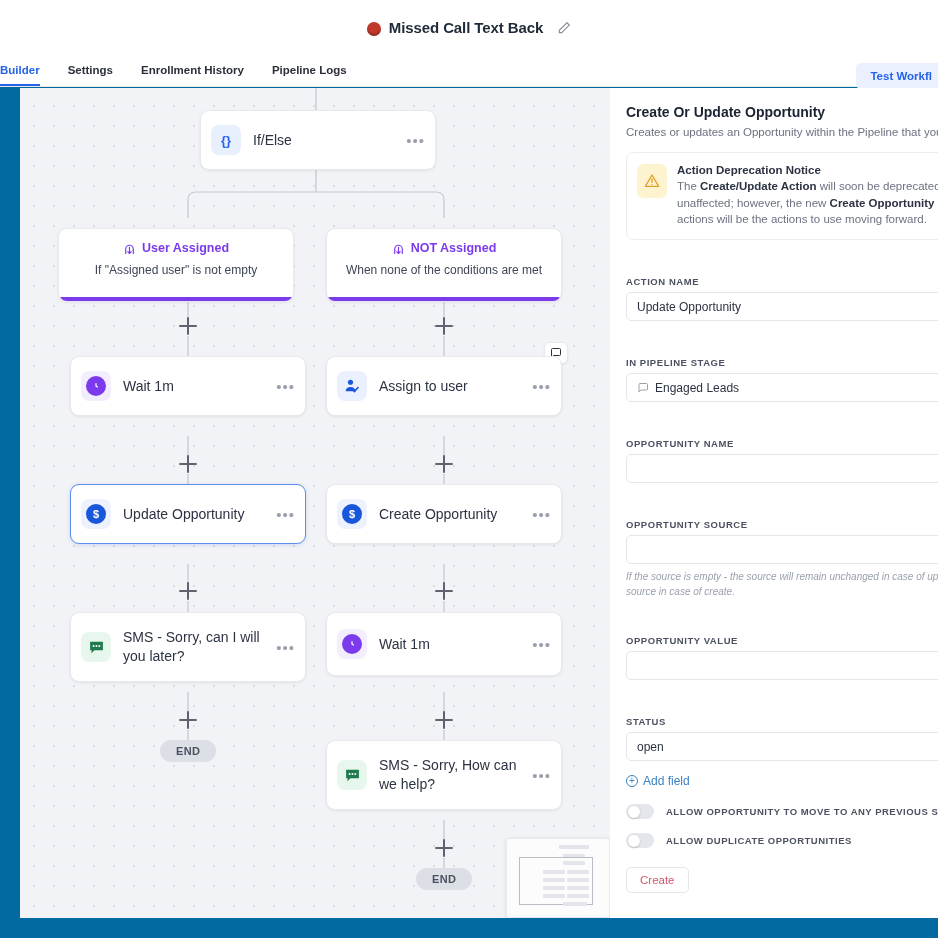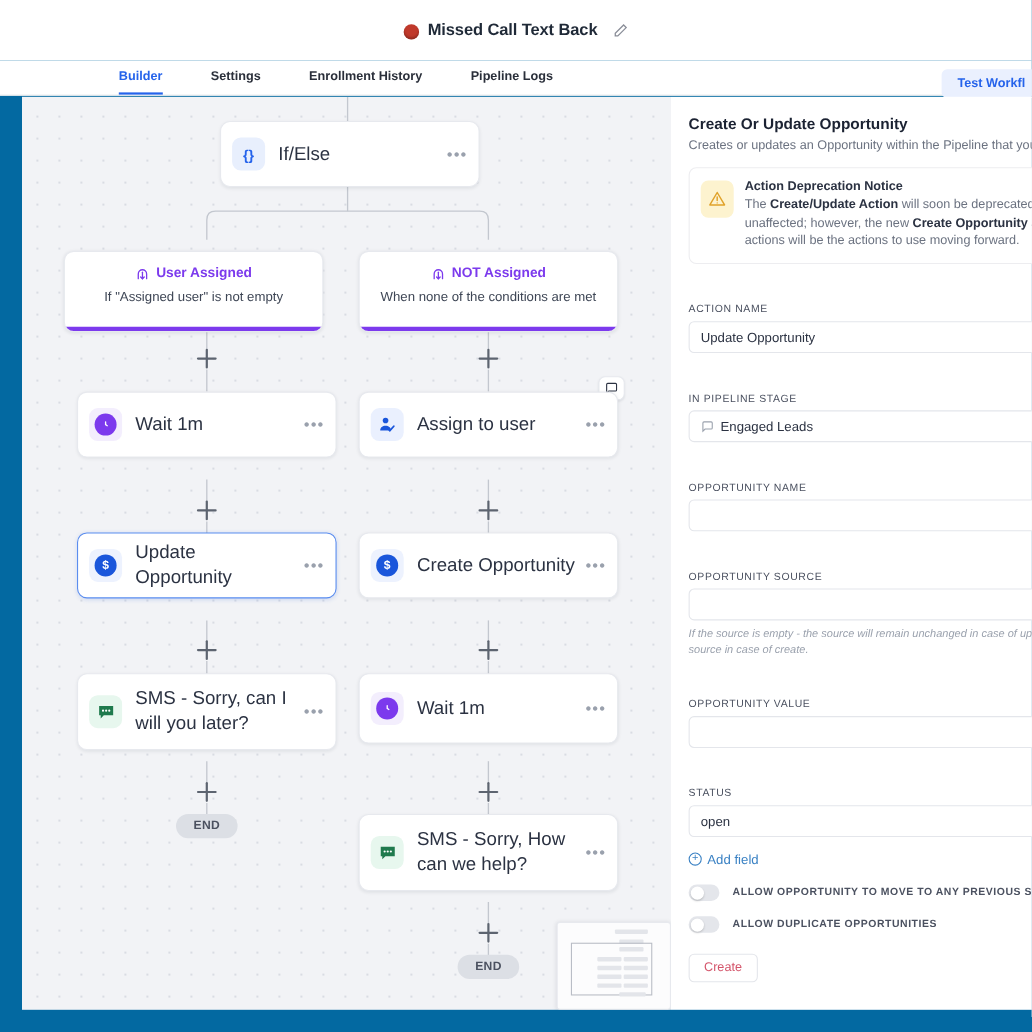--- a/index.html
+++ b/index.html
@@ -27,21 +27,21 @@
     font-size:15px; font-weight:bold; color:#1f2937; letter-spacing:-0.1px;
   }
   .edit-icon { width:14px; height:14px; opacity:.65; margin-left:6px; }
 
   
   .tabbar {
     position:absolute; left:0; top:55px; width:938px; height:32px;
     background:#fff; border-bottom:1px solid #e6e8ec;
     display:flex; align-items:flex-end;
   }
-  .tabs { display:flex; gap:16px; margin-left:108px; }
+  .tabs { display:flex; gap:0; }
   .tab {
     font-size:11.5px; font-weight:bold; color:#2a2f3a;
     padding:0 0 8px 0; margin-right:28px; cursor:pointer;
     border-bottom:2px solid transparent; white-space:nowrap;
   }
   .tab.active { color:#2563eb; border-bottom-color:#2563eb; }
   .test-btn {
     position:absolute; right:-8px; top:8px;
     background:#eaf0fe; color:#2563eb; font-size:11.5px; font-weight:bold;
     padding:7px 14px; border-radius:5px; white-space:nowrap; cursor:pointer;
@@ -65,21 +65,21 @@
     box-shadow:0 1px 3px rgba(16,24,40,.07);
     display:flex; align-items:center; padding:0 10px;
     cursor:pointer;
   }
   .node.selected { border:1.5px solid #5b8def; box-shadow:0 1px 4px rgba(59,110,220,.2); }
   .node-icon {
     width:30px; height:30px; border-radius:8px; flex:0 0 30px;
     display:flex; align-items:center; justify-content:center; margin-right:12px;
   }
   .node-label {
-    font-size:17px; color:#2b3242; line-height:1.35; flex:1 1 auto;
+    font-size:14px; color:#2b3242; line-height:1.35; flex:1 1 auto;
     padding-right:6px;
   }
   .node-dots { color:#9aa1ad; font-size:15px; letter-spacing:1px; line-height:1; flex:0 0 auto; }
 
   .ic-ifelse { background:#e8effd; color:#2563eb; font-weight:bold; font-size:13px; }
   .ic-wait    { background:#f3eefd; }
   .ic-assign  { background:#eaf0fe; }
   .ic-opp     { background:#edf2fe; }
   .ic-sms     { background:#e7f7ee; }
   .dot-circle { width:20px; height:20px; border-radius:50%; display:flex; align-items:center; justify-content:center; }
@@ -148,21 +148,21 @@
   .notice-icon {
     flex:0 0 30px; width:30px; height:34px; border-radius:7px; background:#fdf3cf;
     display:flex; align-items:center; justify-content:center;
   }
   .notice-title { font-size:11.5px; font-weight:bold; color:#2b3242; margin-bottom:2px; }
   .notice-body { font-size:11.5px; color:#6b7280; line-height:1.45; white-space:nowrap; }
   .notice-body b { color:#2b3242; }
 
   .field { margin-bottom:13px; }
   .flabel {
-    font-size:9.5px; font-weight:normal; color:#4b5160;
+    font-size:9.5px; font-weight:bold; color:#4b5160;
     letter-spacing:.55px; margin-bottom:5px; text-transform:uppercase;margin-top:36px;
   }
   .finput {
     width:330px; height:29px; border:1px solid #e4e6eb; border-radius:5px;
     background:#fff; font-size:12px; color:#2b3242;
     display:flex; align-items:center; padding:0 10px; gap:6px;
   }
   .fhint { font-size:10px; color:#9aa1ad; font-style:italic; line-height:1.5; margin-top:5px; white-space:nowrap; }
 
   .addfield {

